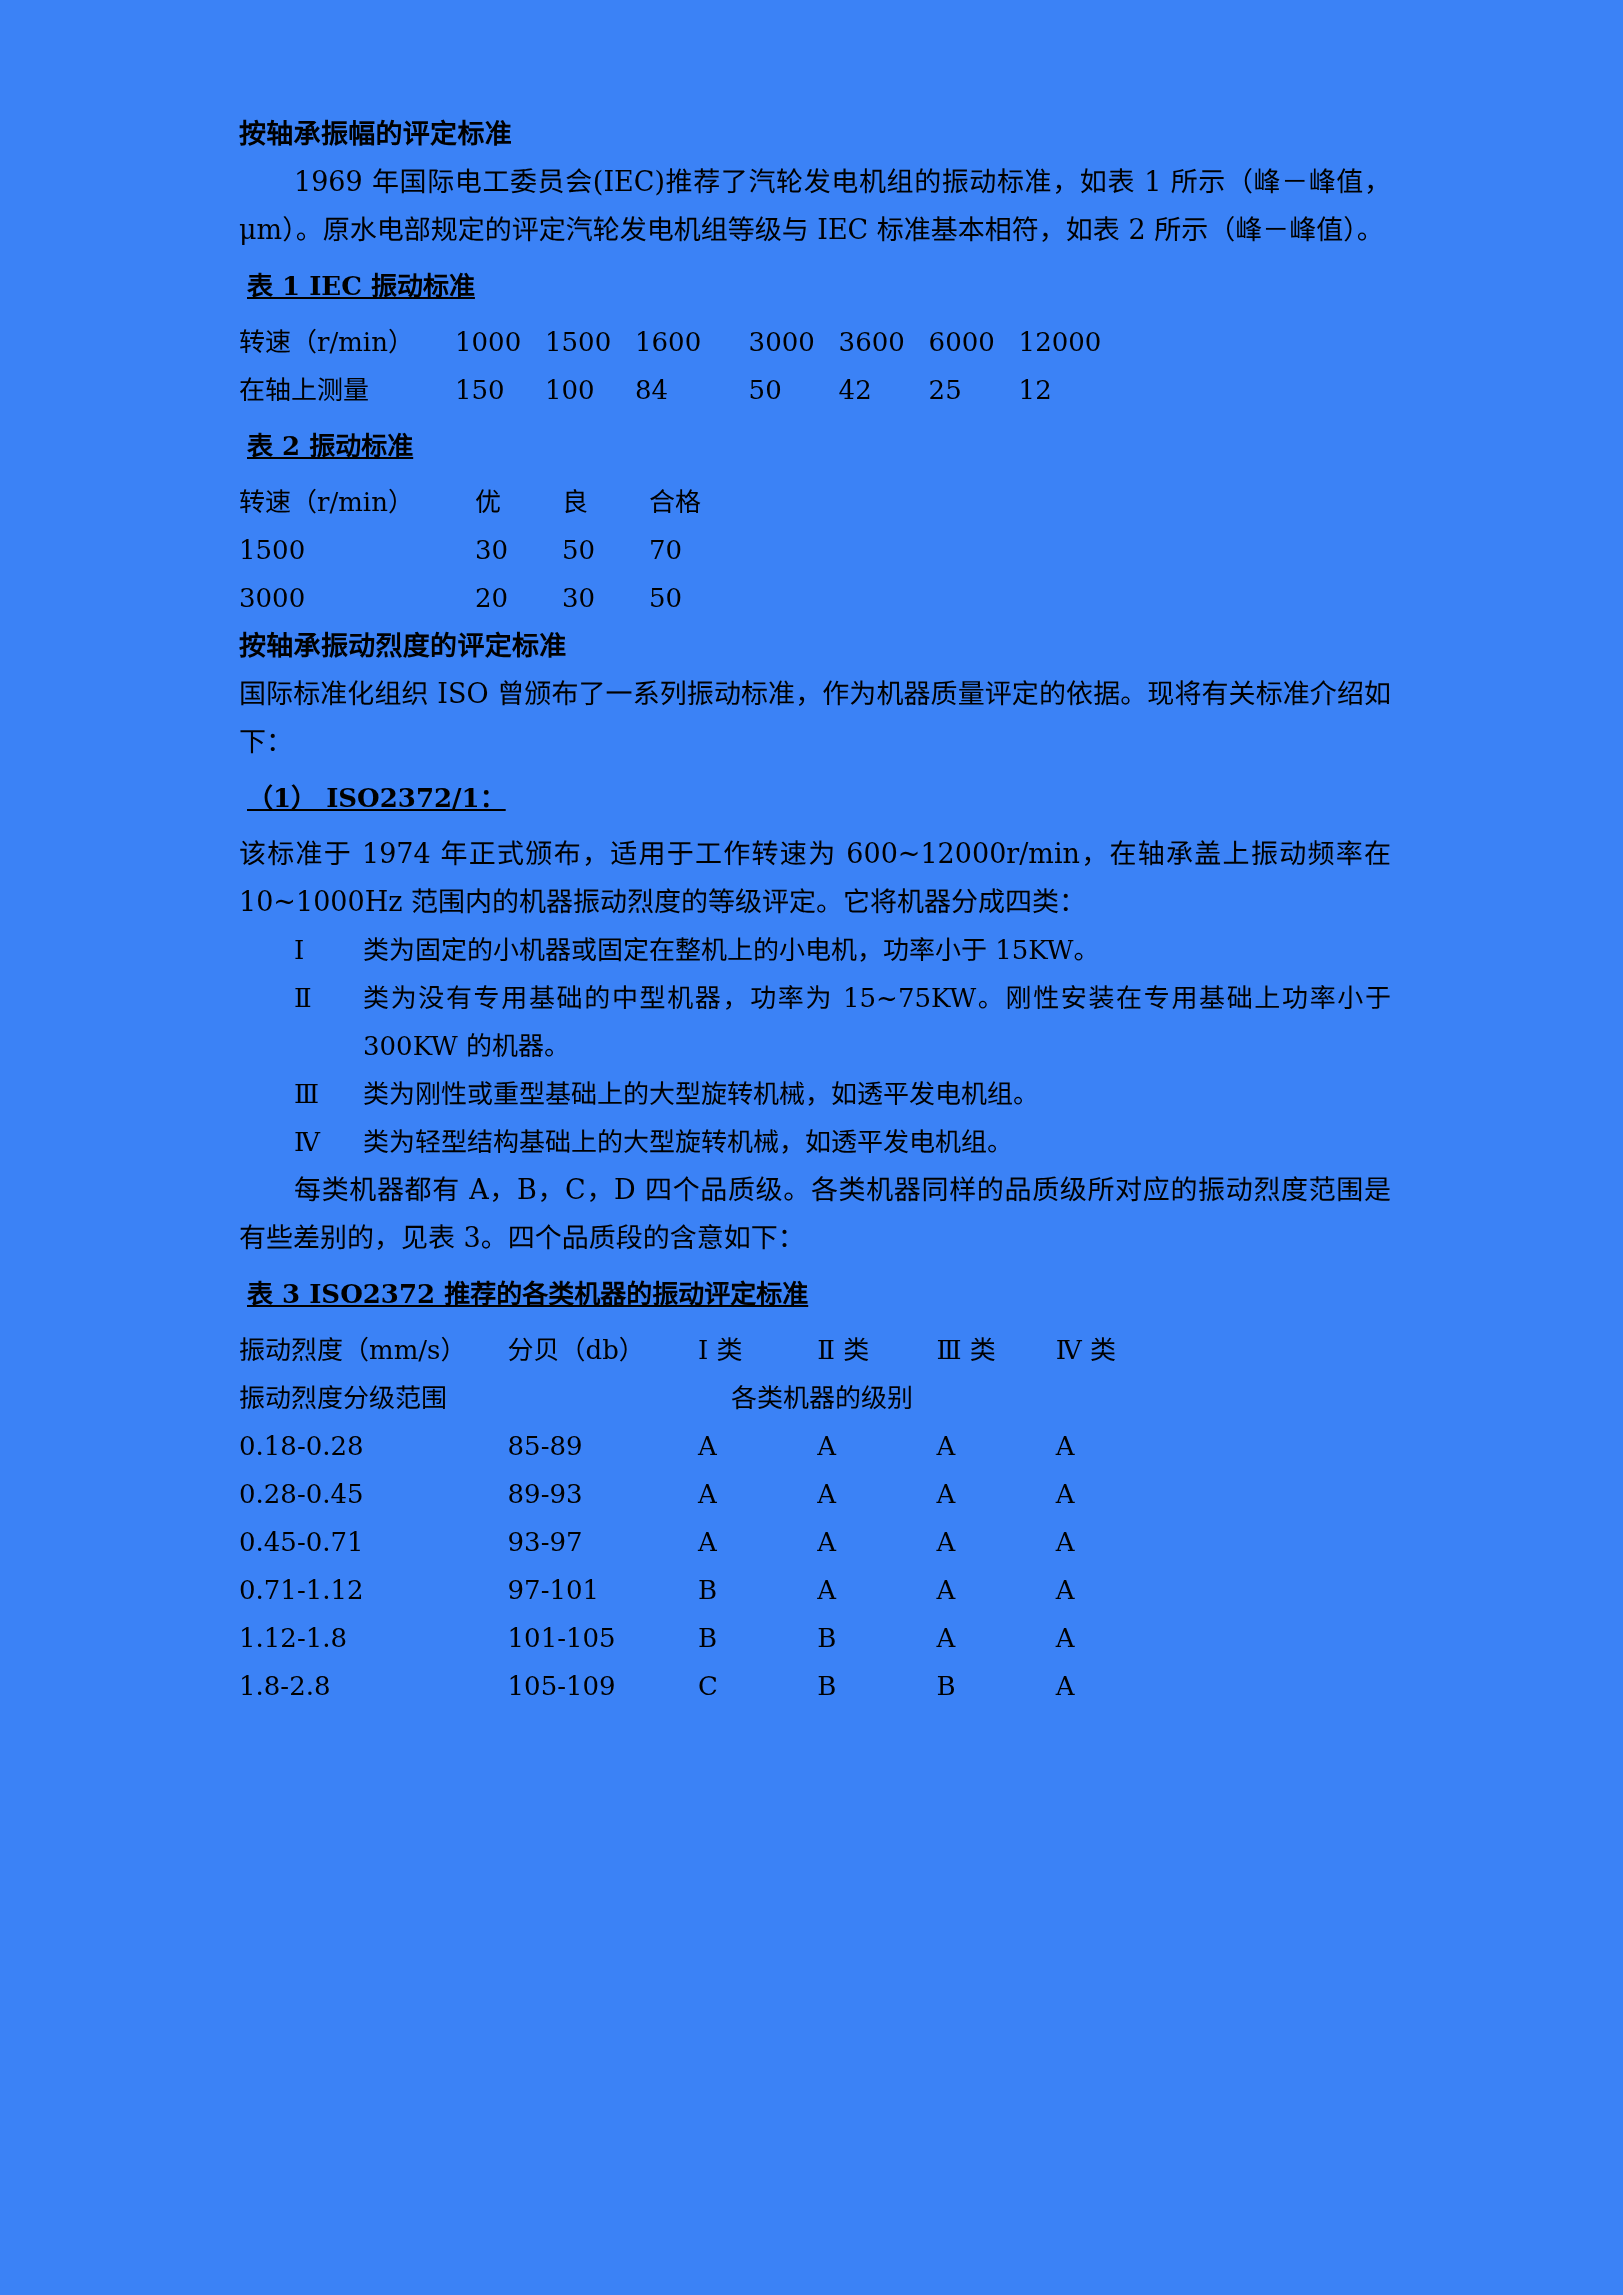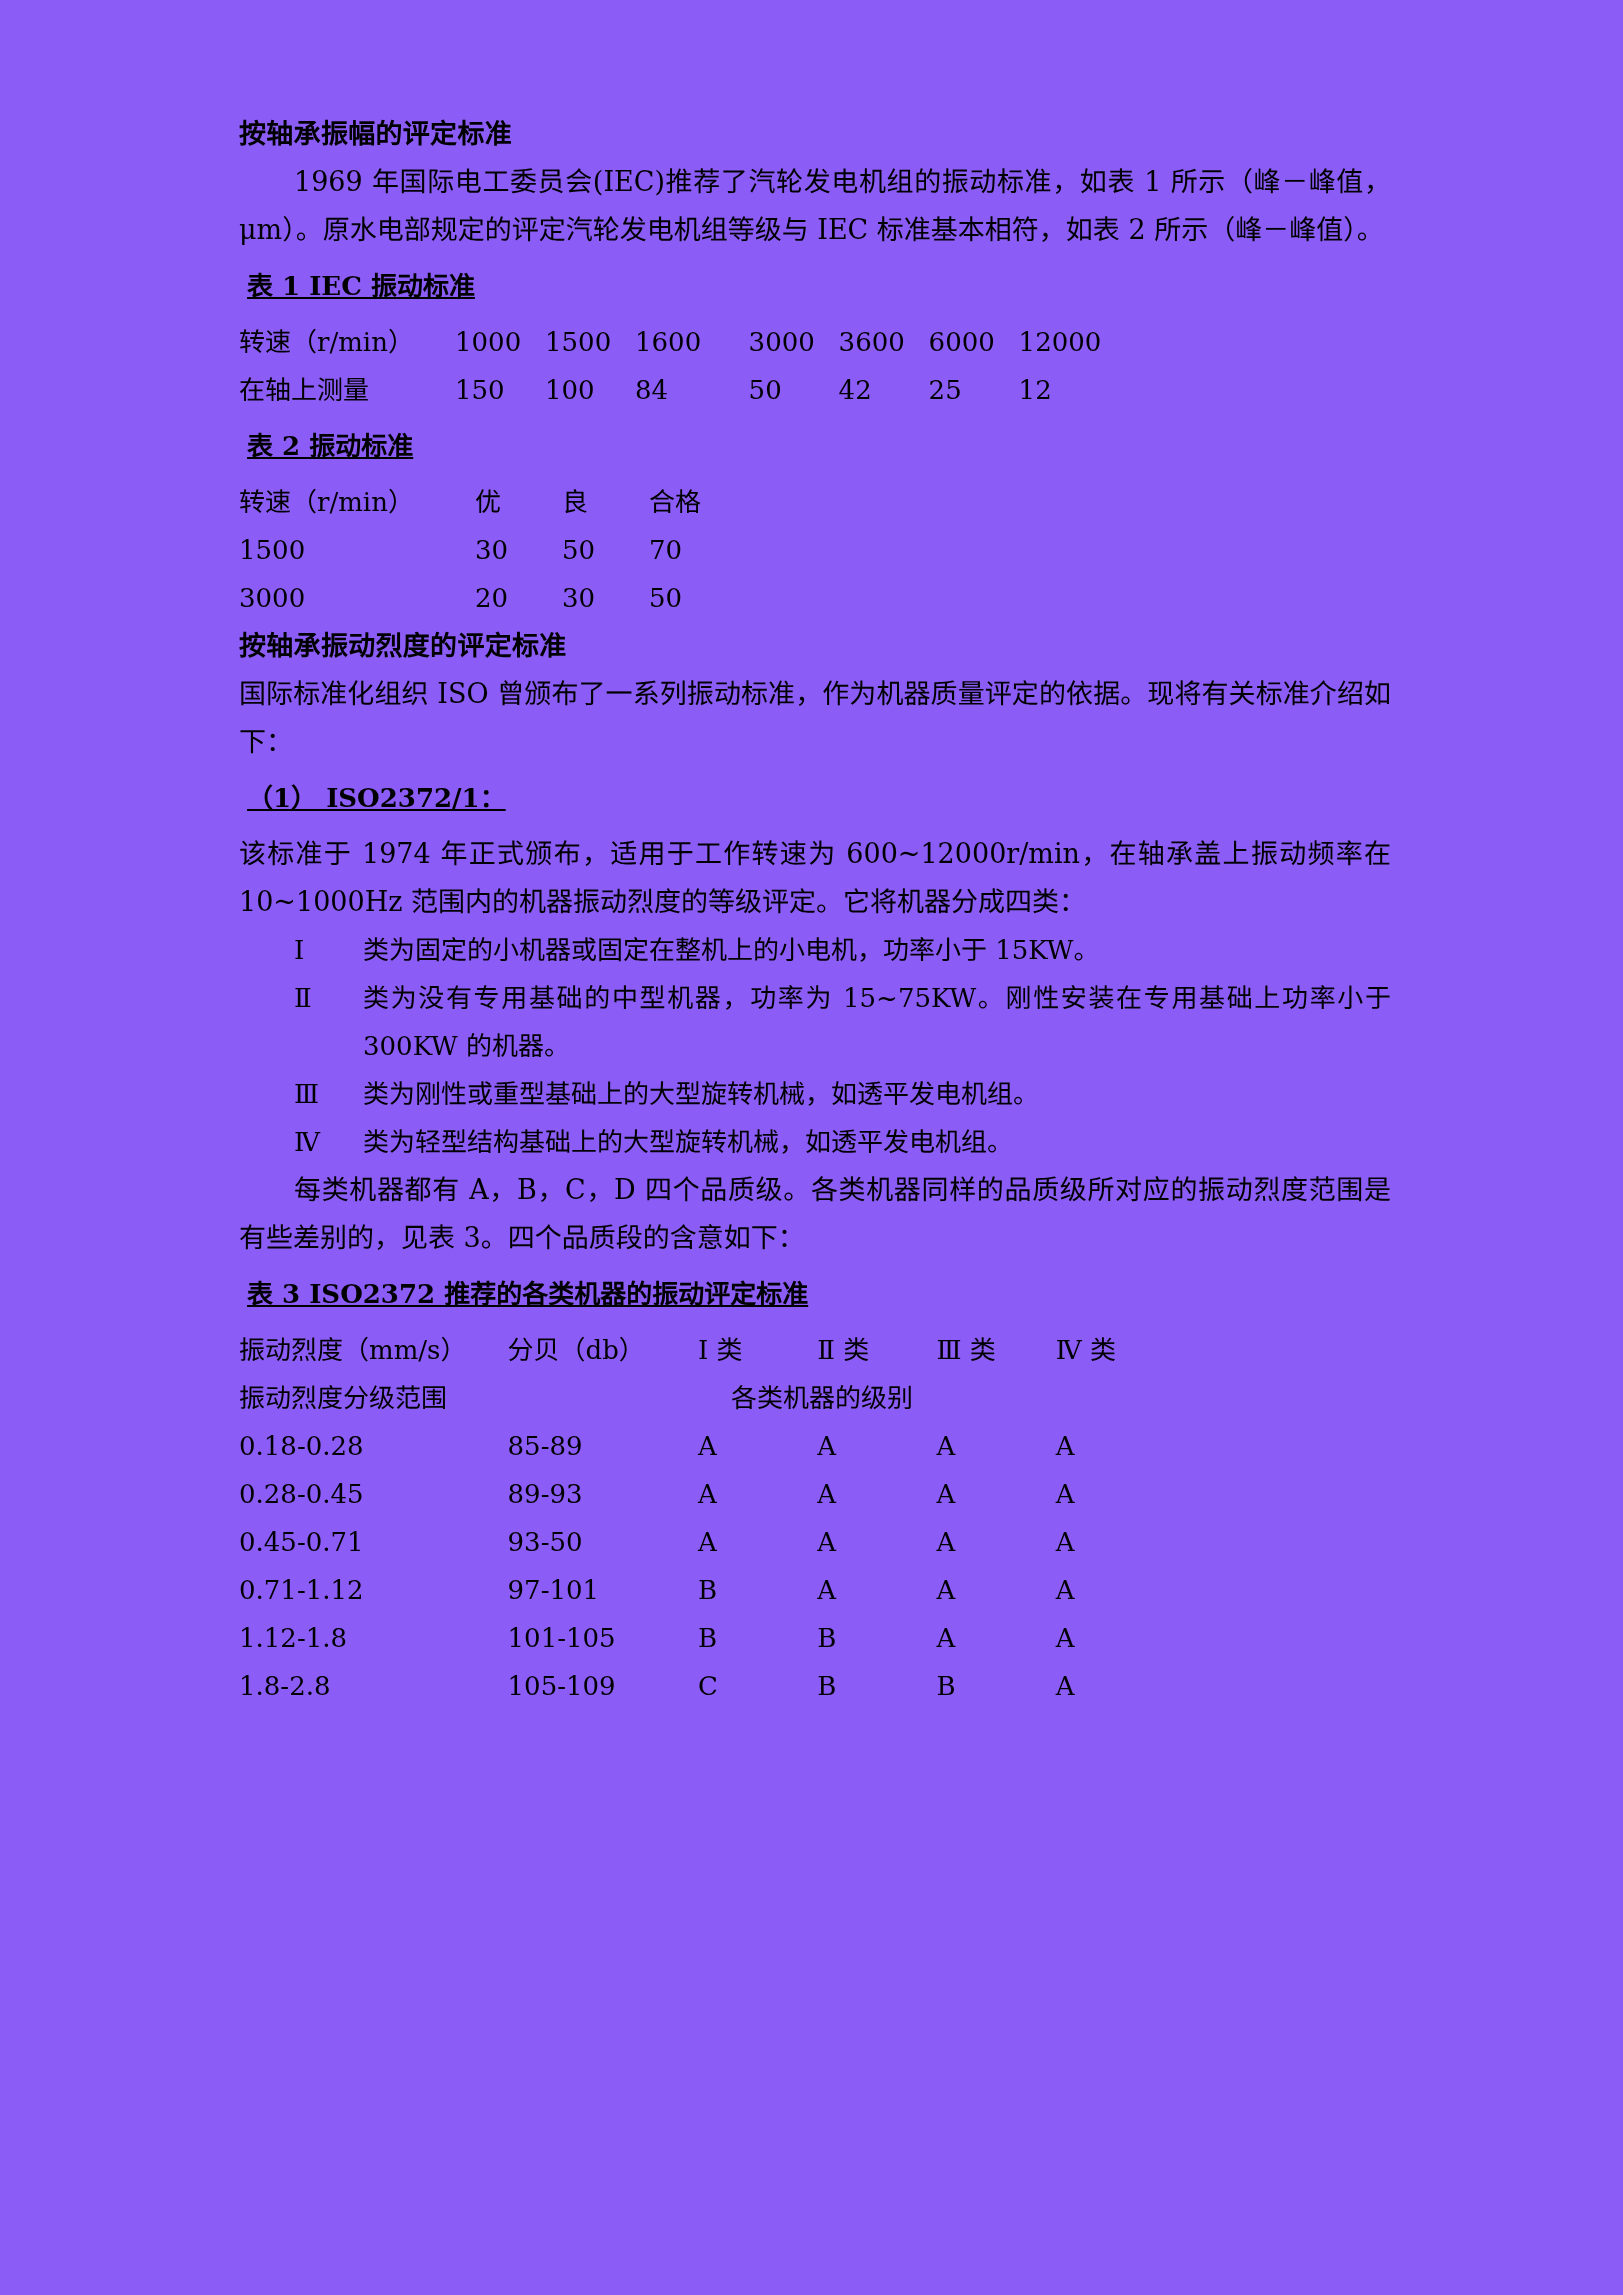--- a/index.html
+++ b/index.html
@@ -10,21 +10,21 @@
   }
   body {
     font-family: "DejaVu Serif", "Liberation Serif", serif;
     color: #000000;
     -webkit-font-smoothing: antialiased;
   }
   .page {
     position: relative;
     width: 1623px;
     height: 2295px;
-    background: #8b5cf6;
+    background: #3b82f6;
     box-sizing: border-box;
     padding: 110px 196px 0 239px;
     overflow: hidden;
   }
   .doc {
     width: 1152px;
     font-size: 26px;
     line-height: 48px;
   }
 
@@ -231,21 +231,21 @@
         <tr>
           <td class="c-sev">0.28-0.45</td>
           <td class="c-db">89-93</td>
           <td class="c-cls">A</td>
           <td class="c-cls">A</td>
           <td class="c-cls">A</td>
           <td class="c-cls">A</td>
         </tr>
         <tr>
           <td class="c-sev">0.45-0.71</td>
-          <td class="c-db">93-50</td>
+          <td class="c-db">93-97</td>
           <td class="c-cls">A</td>
           <td class="c-cls">A</td>
           <td class="c-cls">A</td>
           <td class="c-cls">A</td>
         </tr>
         <tr>
           <td class="c-sev">0.71-1.12</td>
           <td class="c-db">97-101</td>
           <td class="c-cls">B</td>
           <td class="c-cls">A</td>

